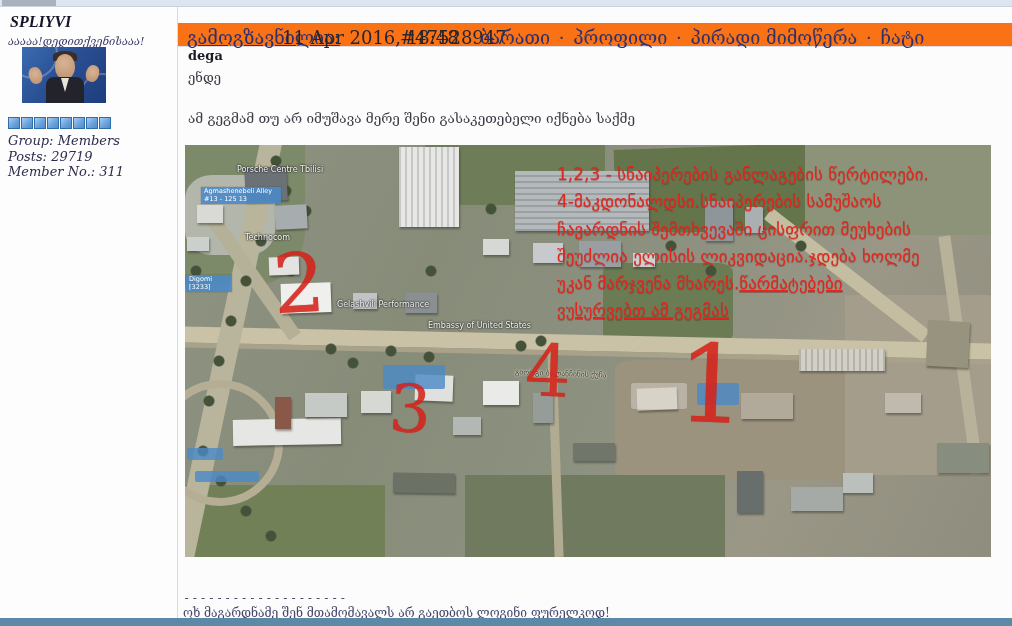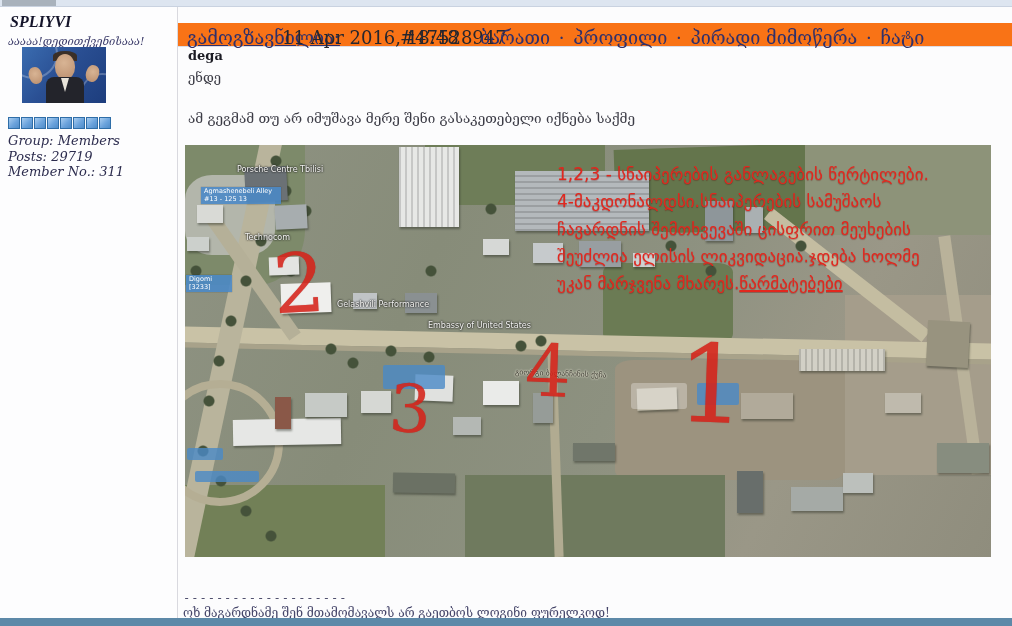--- a/index.html
+++ b/index.html
@@ -213,20 +213,21 @@
           <div class="blabel" style="left: 16px; top: 42px; max-width: 74px;">Agmashenebeli Alley #13 - 125 13</div>
           <div class="blabel" style="left: 1px; top: 130px; max-width: 40px;">Digomi [3233]</div>
           <div class="slabel" style="left: 330px; top: 224px;">გიორგი ბალანჩინის ქუჩა</div>
         </div>
       <div class="redtext" id="map-redtext">
           <div><span class="">1,2,3 - სნაიპერების განლაგების წერტილები.</span></div>
           <div><span class="">4-მაკდონალდსი.სნაიპერების სამუშაოს</span></div>
           <div><span class="">ჩავარდნის შემთხვევაში ცისფრით მეუხების</span></div>
           <div><span class="">შეუძლია ელისის ლიკვიდაცია.ჯდება ხოლმე</span></div>
           <div><span class="">უკან მარჯვენა მხარეს.</span><span class="ul">წარმატებები</span></div>
+          <div><span class="ul">ვუსურვებთ ამ გეგმას</span></div>
         </div>
       <div id="map-numerals">
           <div class="numeral" style="left: 492px; top: 186px; font-size: 108px; transform: rotate(2deg);">1</div>
           <div class="numeral" style="left: 88px; top: 98px; font-size: 82px; transform: rotate(-3deg);">2</div>
           <div class="numeral" style="left: 204px; top: 232px; font-size: 66px; transform: rotate(3deg);">3</div>
           <div class="numeral" style="left: 340px; top: 190px; font-size: 72px; transform: rotate(2deg);">4</div>
         </div>
     </div>
 
     <div class="sig-divider">--------------------</div>

